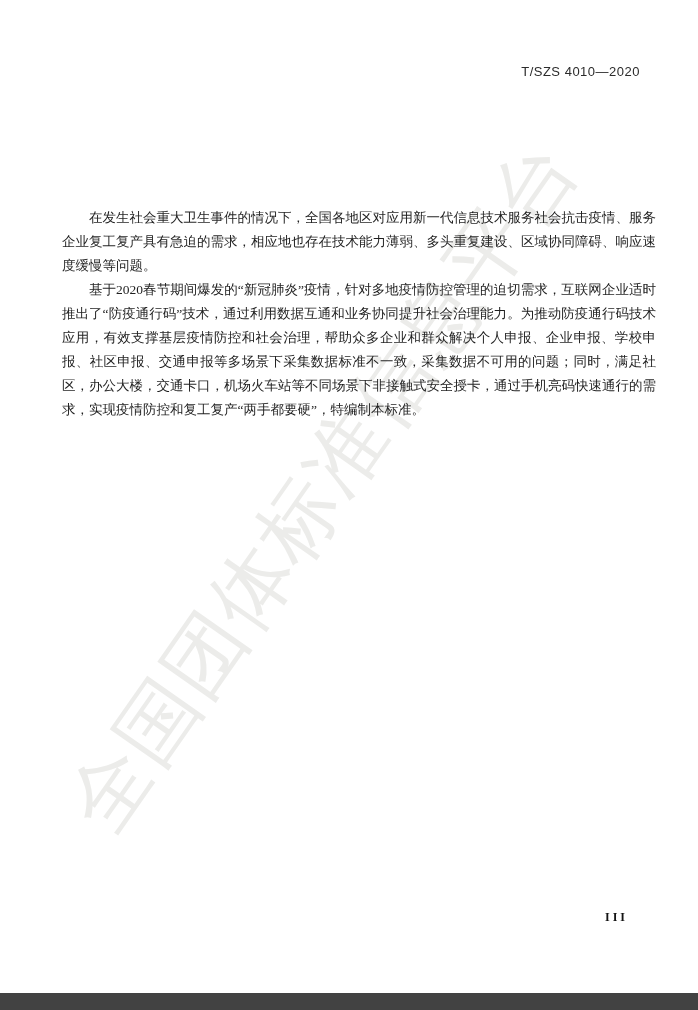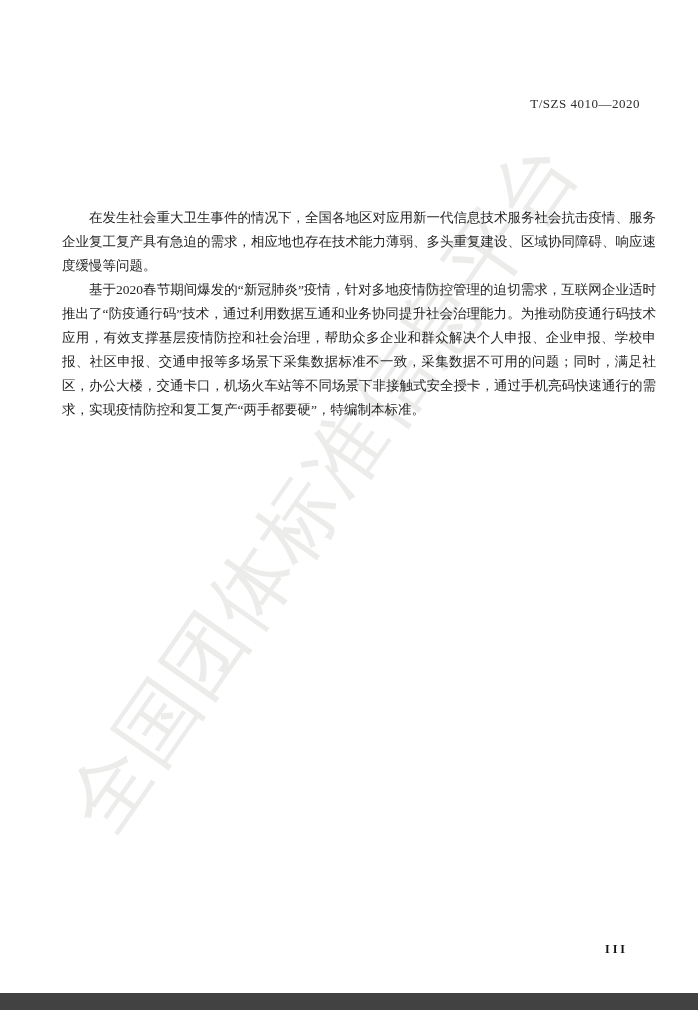--- a/index.html
+++ b/index.html
@@ -35,23 +35,22 @@
     user-select: none;
     z-index: 1;
   }
   .header-code {
     position: absolute;
     top: 64px;
     right: 58px;
     font-size: 13px;
     letter-spacing: 0.5px;
     color: #2b2b2b;
-    font-family: Liberation Serif, serif;
+    font-family: Liberation Sans, sans-serif;
     z-index: 2;
-    margin-top: 32px;
   }
   .doc-title {
     position: absolute;
     left: 62px;
     top: 139px;
     width: 594px;
     text-align: center;
     font-size: 23px;
     font-weight: 600;
     letter-spacing: 2px;
@@ -70,21 +69,21 @@
     color: #1f1f1f;
     z-index: 2;
   }
   .content p {
     margin: 0;
     padding: 0;
     text-indent: 2em;
   }
   .page-number {
     position: absolute;
-    top: 942px;
+    top: 910px;
     right: 70px;
     font-size: 12px;
     font-weight: bold;
     letter-spacing: 3px;
     color: #141414;
     font-family: "Liberation Serif", serif;
     z-index: 2;
   }
   .bottom-band {
     position: absolute;

